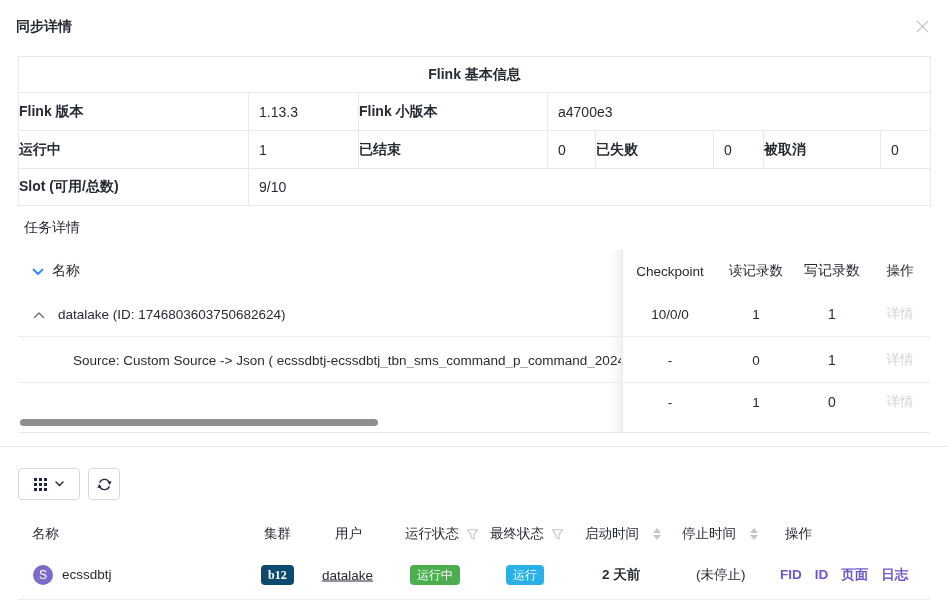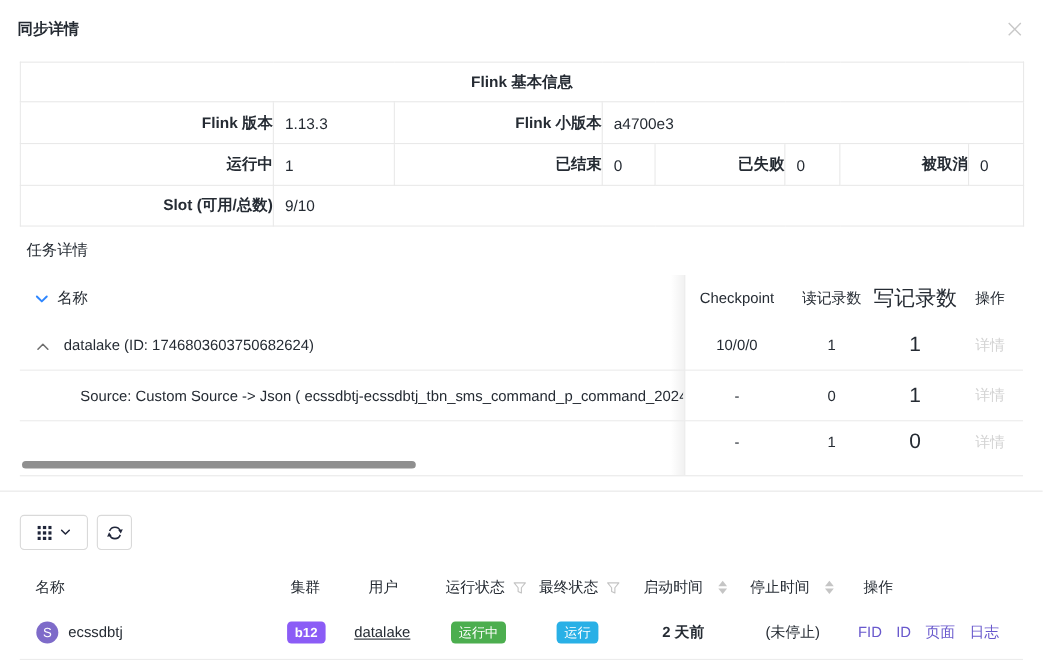--- a/index.html
+++ b/index.html
@@ -6,21 +6,21 @@
   html,body { width:948px; height:611px; background:#fff; overflow:hidden; }
   body { position:relative; font-family:"Liberation Sans","DejaVu Sans",sans-serif; color:#252b33; font-size:14px; }
 
   
   .modal-title { position:absolute; left:16px; top:18px; font-size:14px; font-weight:600; }
   .close-btn { position:absolute; right:17px; top:17px; width:18px; height:18px; background:none; border:none; cursor:pointer; display:flex; align-items:center; justify-content:center; }
 
   
   table.flink { position:absolute; left:18px; top:56px; width:912px; border-collapse:collapse; table-layout:fixed; }
   table.flink td { border:1px solid #e9e9e9; vertical-align:middle; font-size:14px; }
-  table.flink td.lbl { font-weight:700; text-align:right; }
+  table.flink td.lbl { font-weight:700; text-align:left; }
   table.flink td.val { text-align:left; padding-left:10px; }
   table.flink td.ttl { font-weight:700; text-align:center;margin-left:48px; }
   tr.fr1 { height:36px; } tr.fr2 { height:38px; } tr.fr3 { height:38px; } tr.fr4 { height:37px; }
 
   
   .section-title { position:absolute; left:24px; top:219px; font-size:14px; }
 
   .task-table { position:absolute; left:0; top:250px; width:948px; height:183px; }
   .tt-bottomline { position:absolute; left:18px; right:18px; bottom:0; height:1px; background:#e9e9e9; }
   .tt-sep   { position:absolute; left:622px; top:0; bottom:1px; width:1px; background:#e9e9e9; }
@@ -33,21 +33,21 @@
   .tt-r3 { top:133px; height:38px; }
   .tt-row > span, .tt-row > a { position:absolute; top:50%; transform:translateY(-50%); white-space:nowrap; }
   .tt-head { font-weight:500; }
   .c-chev  { left:14px; }
   .c-name-h{ left:34px; }
   .c-chev-row { left:15px; }
   .c-name1 { left:40px; width:562px; overflow:hidden; font-size:13.5px; }
   .c-name2 { left:55px; width:548px; overflow:hidden; font-size:13.5px; }
   .c-cp  { left:604px; width:96px; text-align:center; font-size:13.5px; }
   .c-rd  { left:700px; width:76px; text-align:center; font-size:13.5px; }
-  .c-wr  { left:776px; width:76px; text-align:center; font-size:19px; }
+  .c-wr  { left:776px; width:76px; text-align:center; font-size:14px; }
   .c-act { left:852px; width:60px; text-align:center; font-size:13.5px; }
   a.c-act { color:#d3d3d3; text-decoration:none; cursor:pointer; }
   .hscroll-thumb { position:absolute; left:20px; top:169px; width:358px; height:7px;
                    border-radius:4px; background:#8f8f8f; cursor:pointer; }
 
   .divider { position:absolute; left:0; right:0; top:446px; height:1px; background:#e7e7e7; }
 
   
   .btn { position:absolute; top:468px; height:32px; background:#fff; border:1px solid #d9d9d9;
          border-radius:4px; display:flex; align-items:center; justify-content:center; gap:8px; cursor:pointer; }
@@ -65,24 +65,24 @@
   .h-gap { margin-left:7px; display:flex; align-items:center; }
   .h-gap-wide { margin-left:14px; display:flex; flex-direction:column; align-items:center; gap:2px; }
   .tri-up   { width:0; height:0; border-left:4px solid transparent; border-right:4px solid transparent; border-bottom:5px solid #c5c5c5; }
   .tri-down { width:0; height:0; border-left:4px solid transparent; border-right:4px solid transparent; border-top:5px solid #c5c5c5; }
 
   .r-name{left:15px; gap:9px;} .r-cluster{left:243px;} .r-user{left:304px;text-decoration:underline;}
   .r-run{left:392px;} .r-final{left:488px;} .r-start{left:584px; font-weight:700;} .r-stop{left:678px;} .r-ops{left:762px; gap:13px;}
   .avatar { width:20px; height:20px; border-radius:50%; background:#7e6bc9; color:#fff;
             font-size:12px; display:flex; align-items:center; justify-content:center; }
   .badge { color:#fff; font-size:12px; line-height:1; padding:4px 7px; border-radius:4px; font-weight:500; }
-  .badge-cyan { background:#8b5cf6; font-weight:700; }
+  .badge-cyan { background:#0c4a6e; font-weight:700;font-family:Liberation Serif, serif; }
   .badge-green{ background:#4cae4f; }
   .badge-cyan2{ background:#29b0e6; }
-  .plink { color:#6959cd; text-decoration:none; cursor:pointer; font-size:13.5px; }
+  .plink { color:#6959cd; text-decoration:none; cursor:pointer; font-size:13.5px;font-weight:bold; }
 </style>
 </head>
 <body>
 
 <div class="modal-title">同步详情</div>
 <button class="close-btn">
   <svg width="15" height="15" viewBox="0 0 15 15">
       <path d="M2 2 L13 13 M13 2 L2 13" stroke="#c8c8c8" stroke-width="1.3" fill="none"></path>
     </svg>
 </button>

